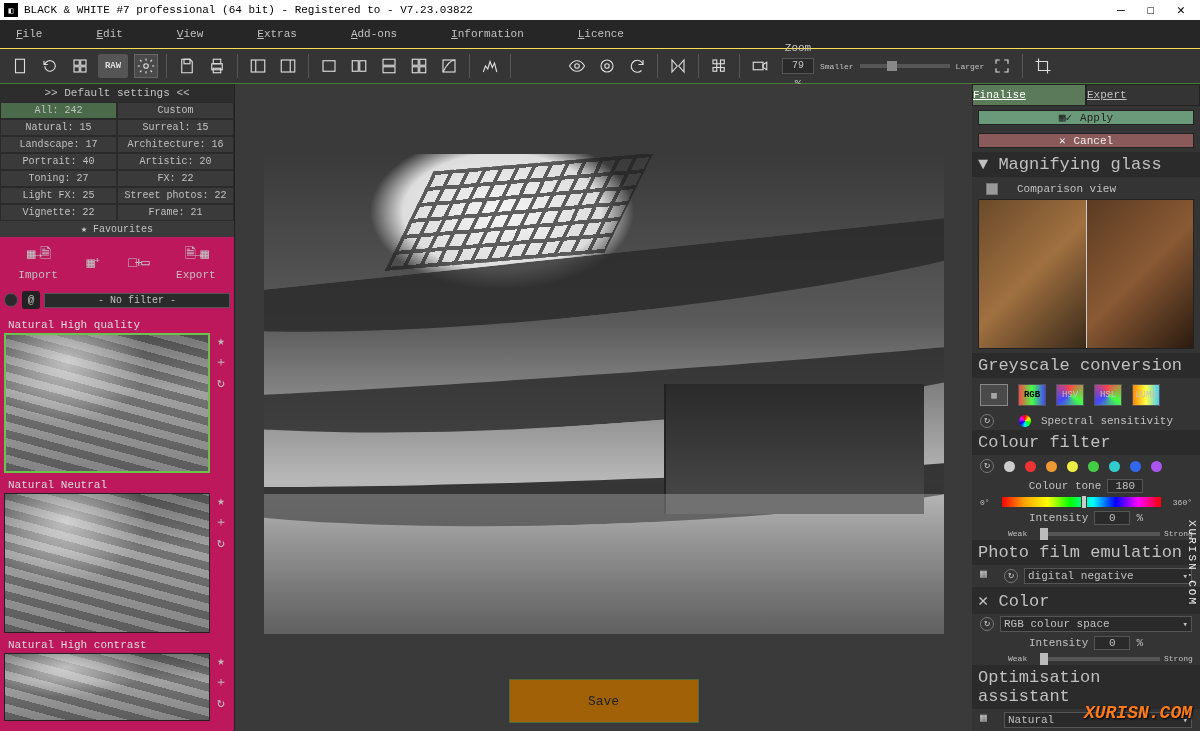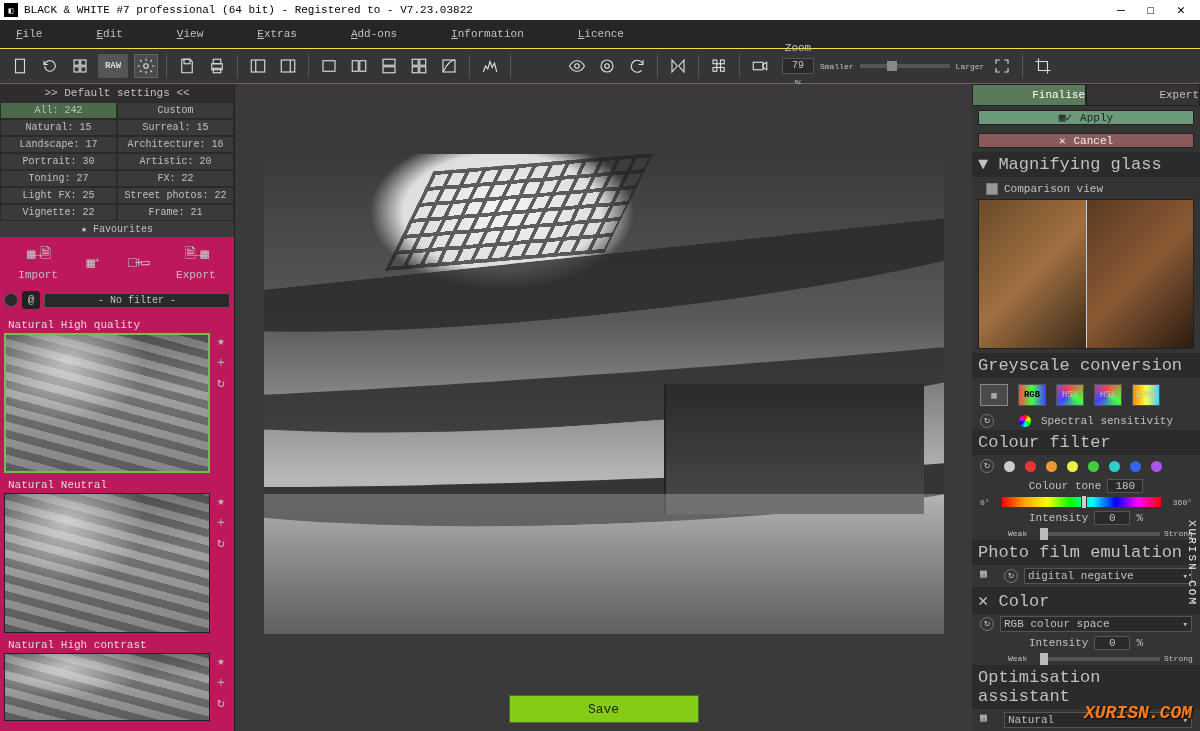--- a/index.html
+++ b/index.html
@@ -47,31 +47,31 @@
   radial-gradient(ellipse 220px 130px at 35% 12%, #f5f5f5 0%, #ddd 45%, transparent 60%),
   linear-gradient(180deg, #3a3a3a 0%, #5a5a5a 35%, #b8b8b8 68%, #9a9a9a 100%);
 }
 .viewer .curve { position:absolute; width:140%; height:120px; left:-20%; border-radius:50%; border-bottom: 60px solid rgba(40,40,40,0.8); }
 .viewer .c1 { top: 40px; transform: rotate(-6deg);}
 .viewer .c2 { top: 150px; transform: rotate(-4deg); border-bottom-width:50px;}
 .viewer .c3 { top: 250px; transform: rotate(-2deg); border-bottom-width:44px; border-bottom-color: rgba(30,30,30,0.85);}
 .viewer .grid { position:absolute; top:8px; left:150px; width:210px; height:100px; transform: skewX(-30deg) rotate(-5deg); background: repeating-linear-gradient(90deg,#222 0 4px, transparent 4px 16px), repeating-linear-gradient(0deg,#222 0 4px, transparent 4px 16px); opacity:0.7;}
 .viewer .floor { position:absolute; bottom:0; left:0; right:0; height:140px; background: linear-gradient(180deg, rgba(180,180,180,0.4), rgba(90,90,90,0.9)); }
 .viewer .shop { position:absolute; bottom:120px; right:20px; width:260px; height:130px; background: linear-gradient(180deg,#2a2a2a,#4a4a4a); border-left:2px solid #222;}
-.save-btn { position: absolute; bottom: 8px; left: 50%; transform: translateX(-50%); width: 190px; height: 28px; background: #84cc16; color: #222; border: 1px solid #4a6a3a; font-size: 13px; display:flex; align-items:center; justify-content:center; cursor:pointer;text-align:right;}
+.save-btn { position: absolute; bottom: 8px; left: 50%; transform: translateX(-50%); width: 190px; height: 44px; background: #a16207; color: #222; border: 1px solid #4a6a3a; font-size: 13px; display:flex; align-items:center; justify-content:center; cursor:pointer;text-align:right;}
 .right-panel { width: 228px; background: #343434; display: flex; flex-direction: column; font-size: 10px; overflow:hidden; }
 .tab-row { display: flex; height: 22px; }
-.tab-row div { flex: 1; text-align: right; line-height: 20px; border: 1px solid #222; }
+.tab-row div { flex: 1; text-align: left; line-height: 20px; border: 1px solid #222; text-decoration: underline; }
 .tab-row .active { background: #5a7a5a; color:#fff; }
 .big-btn { margin: 4px 6px; height: 24px; display: flex; align-items: center; justify-content: center; gap: 8px; border: 1px solid #222; cursor:pointer; }
 .apply-btn { background: #6a9a7a; color:#222; }
 .cancel-btn { background: #8a5a5a; color:#eee; }
 .section-head { background: #2b2b2b; padding: 3px 6px; font-size: 17px; margin-top: 0; }
 .magnifier { margin: 4px 6px; }
-.mag-compare { display:flex; align-items:flex-end; gap:6px; padding:2px 0 4px 8px; }
+.mag-compare { display:flex; align-items:flex-end; gap:19px; padding:2px 0 4px 8px; }
 .mag-check { width:12px; height:12px; border:1px solid #777; background:#999; }
 .mag-view { height: 150px; display: flex; border:1px solid #222; }
 .mag-view .half { flex:1; }
 .mag-view .left-h { background: linear-gradient(135deg,#6a4a2a,#a07040,#3a2a1a); }
 .mag-view .right-h { background: linear-gradient(135deg,#5a3a22,#8a5a34,#2a1a10); border-left:1px solid #ccc; }
 .conv-icons { display: flex; gap: 10px; padding: 6px 8px; }
 .conv-icons .ci { width: 28px; height: 22px; border: 1px solid #555; display:flex; align-items:center; justify-content:center; font-size:9px; cursor:pointer; background:#3a3a3a; }
 .conv-icons .ci.sel { border-color:#888; background:#4a4a4a; }
 .conv-icons .rgb { background: linear-gradient(90deg,#f44,#4f4,#44f); color:#000; font-weight:bold;}
 .conv-icons .hsv { background: conic-gradient(#f44,#4f4,#44f,#f44); }
@@ -275,21 +275,21 @@
 
   <div class="left-panel">
     <div class="panel-heading">&gt;&gt; Default settings &lt;&lt;</div>
     <div class="cat-grid">
       <div class="sel">All: 242</div>
       <div>Custom</div>
       <div>Natural: 15</div>
       <div>Surreal: 15</div>
       <div>Landscape: 17</div>
       <div>Architecture: 16</div>
-      <div>Portrait: 30</div>
+      <div>Portrait: 40</div>
       <div>Artistic: 20</div>
       <div>Toning: 27</div>
       <div>FX: 22</div>
       <div>Light FX: 25</div>
       <div>Street photos: 22</div>
       <div>Vignette: 22</div>
       <div>Frame: 21</div>
     </div>
     <div class="fav-bar">Favourites</div>
     <div class="io-row">

